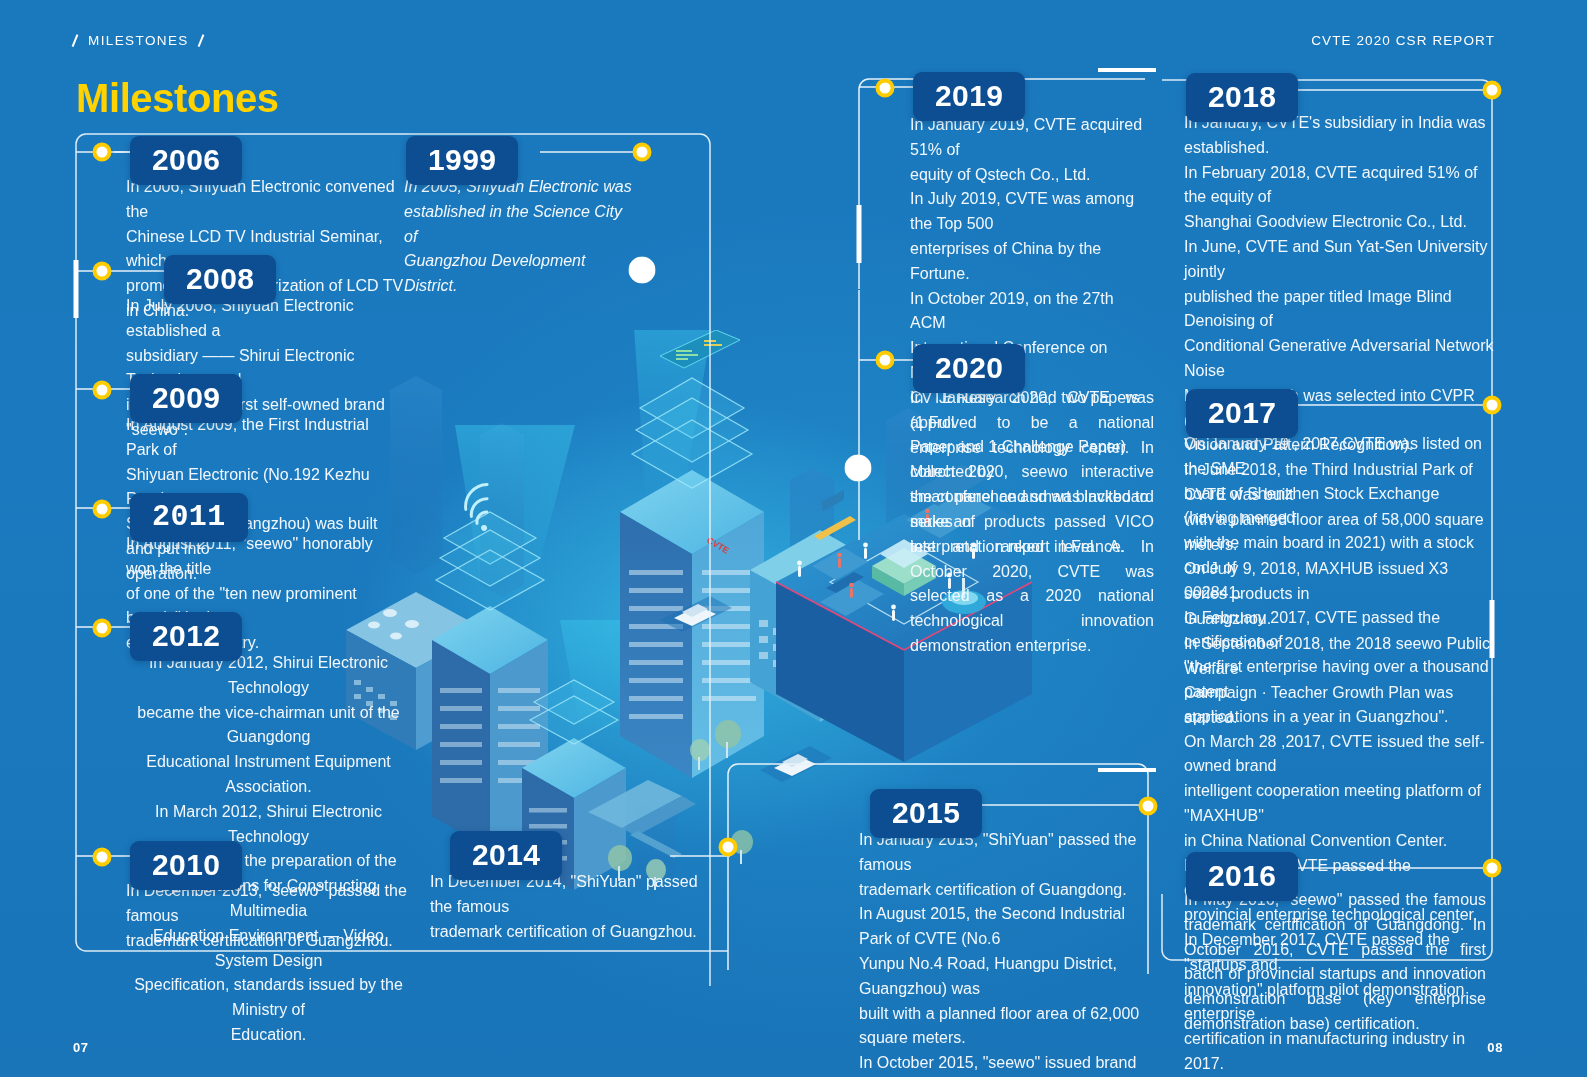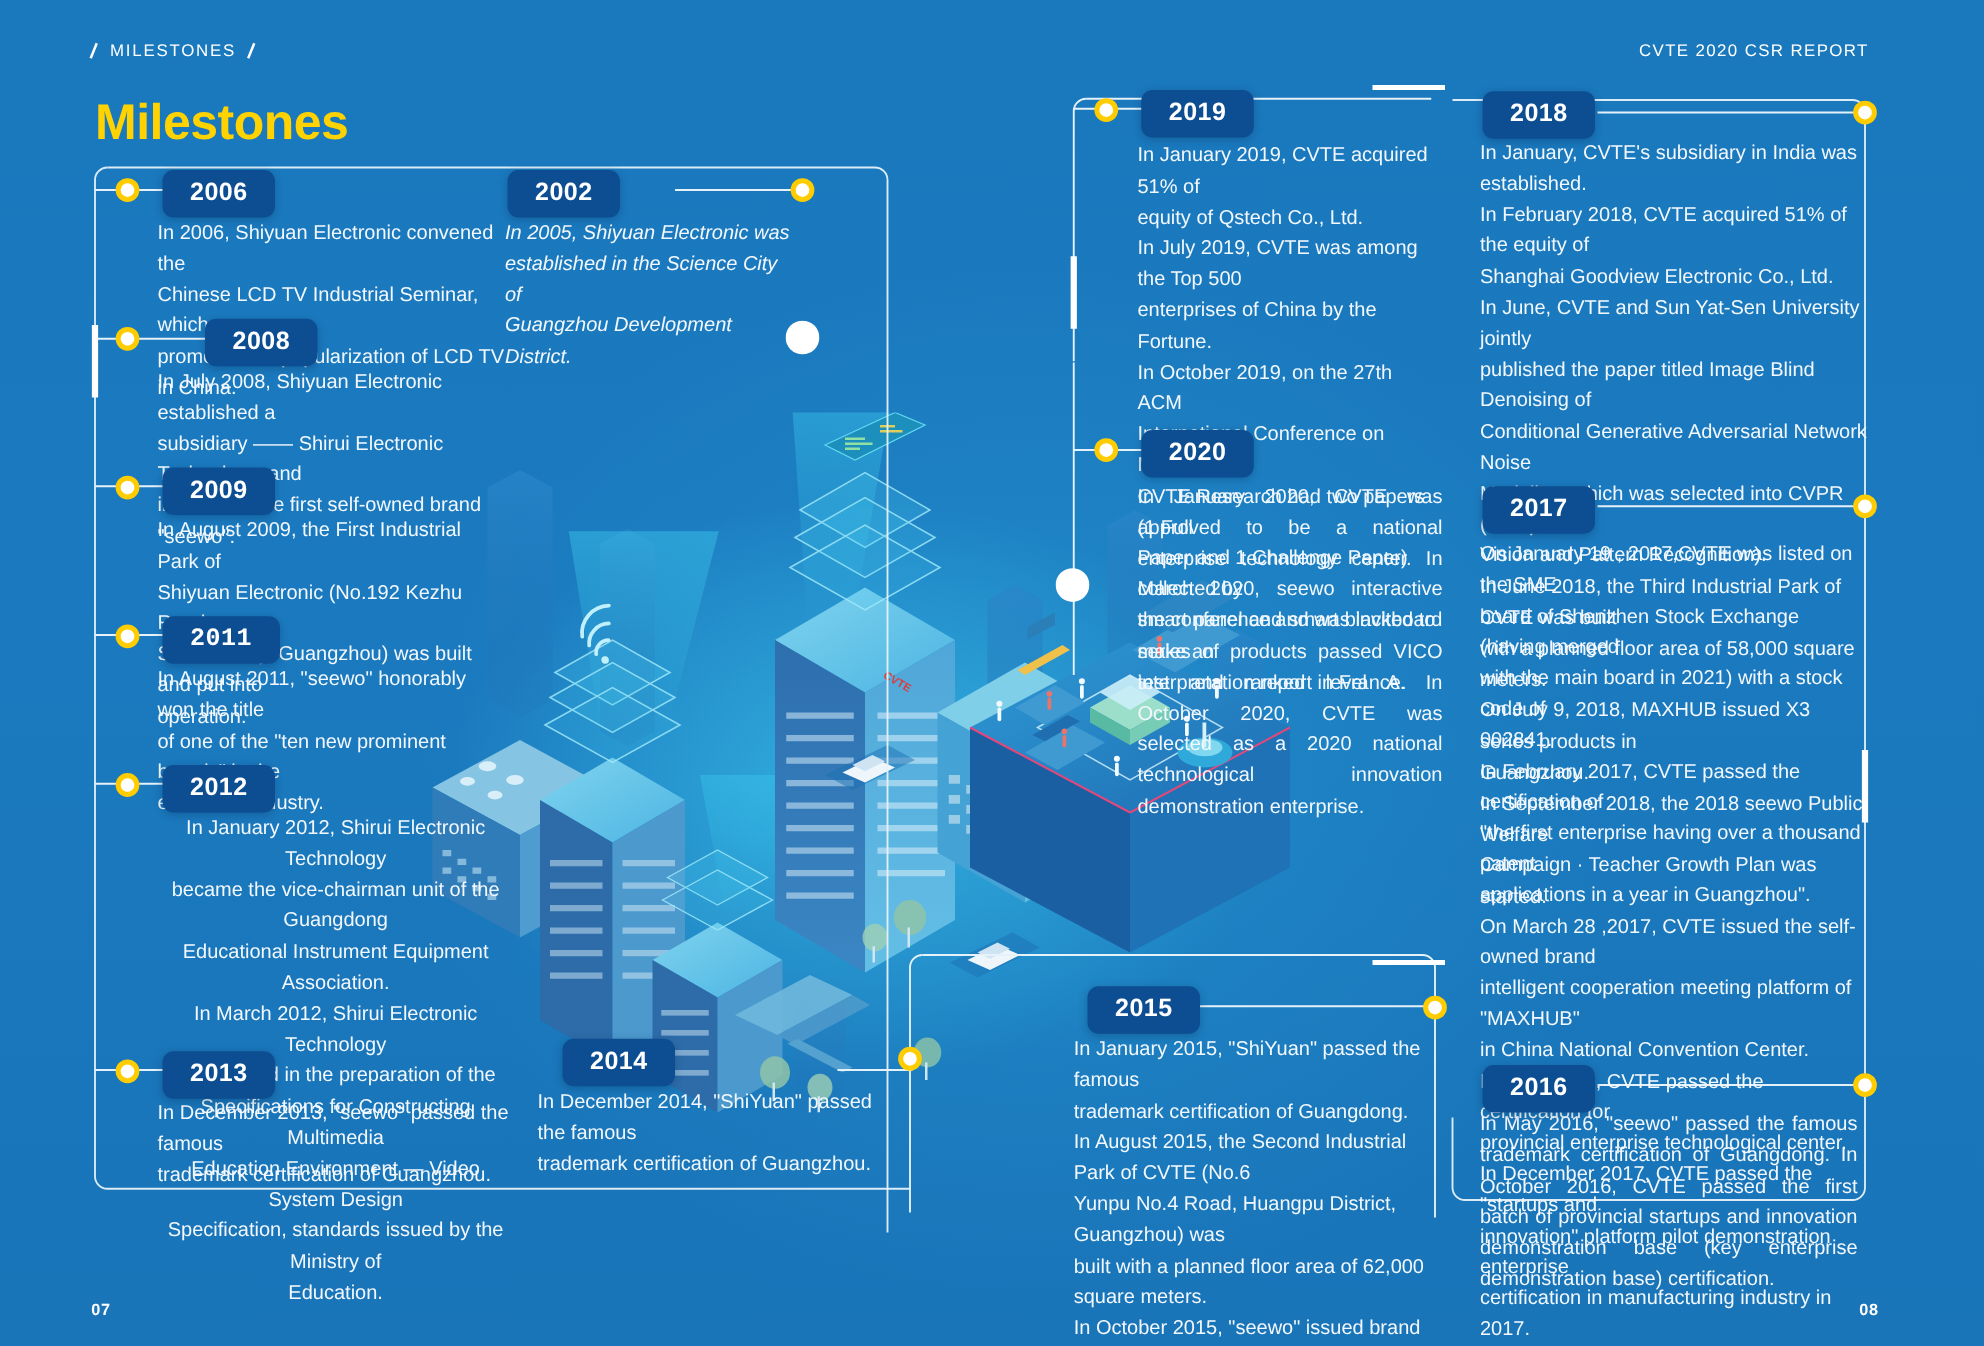--- a/index.html
+++ b/index.html
@@ -60,21 +60,21 @@
     position:absolute; width:27px; height:27px; border-radius:50%;
     background:#ffffff; border:5px solid rgba(255,255,255,.32);
     transform:translate(-50%,-50%); z-index:6;
   }
 
   
   .badge{
     position:absolute; z-index:5;
     background:#0c4e91; border-radius:9px;
     padding:7px 22px 8px;
-    font-size:20px; font-weight:bold; color:#ffffff; letter-spacing:.4px;
+    font-size:30px; font-weight:bold; color:#ffffff; letter-spacing:.4px;
     text-align:center; min-width:90px;
     box-shadow:0 2px 7px rgba(5,40,75,.28);
   }
 
   
   .body{
     position:absolute; z-index:4;
     font-size:16px; line-height:1.55; color:#f2f8fd;
     white-space:pre-line;
   }
@@ -426,25 +426,25 @@
   <div class="body" style="left:126px; top:651px; width:285px;text-align:center;">In January 2012, Shirui Electronic Technology
 became the vice-chairman unit of the Guangdong
 Educational Instrument Equipment Association.
 In March 2012, Shirui Electronic Technology
 participated in the preparation of the
 Specifications for Constructing Multimedia
 Education Environment — Video System Design
 Specification, standards issued by the Ministry of
 Education.</div>
 
-  <div class="badge" style="left:130px; top:841px;">2013</div>
+  <div class="badge" style="left:130px; top:841px;">2010</div>
   <div class="body" style="left:126px; top:879px; width:285px;">In December 2013, "seewo" passed the famous
 trademark certification of Guangzhou.</div>
 
-  <div class="badge" style="left:406px; top:136px;">2002</div>
+  <div class="badge" style="left:406px; top:136px;">1999</div>
   <div class="body" style="left:404px; top:175px; width:230px;font-style:italic;">In 2005, Shiyuan Electronic was
 established in the Science City of
 Guangzhou Development District.</div>
 
   <div class="badge" style="left:450px; top:831px;">2014</div>
   <div class="body" style="left:430px; top:870px; width:290px;">In December 2014, "ShiYuan" passed the famous
 trademark certification of Guangzhou.</div>
 
   <div class="rail" style="left:855px; top:65px;">
     <svg width="300" height="240">

